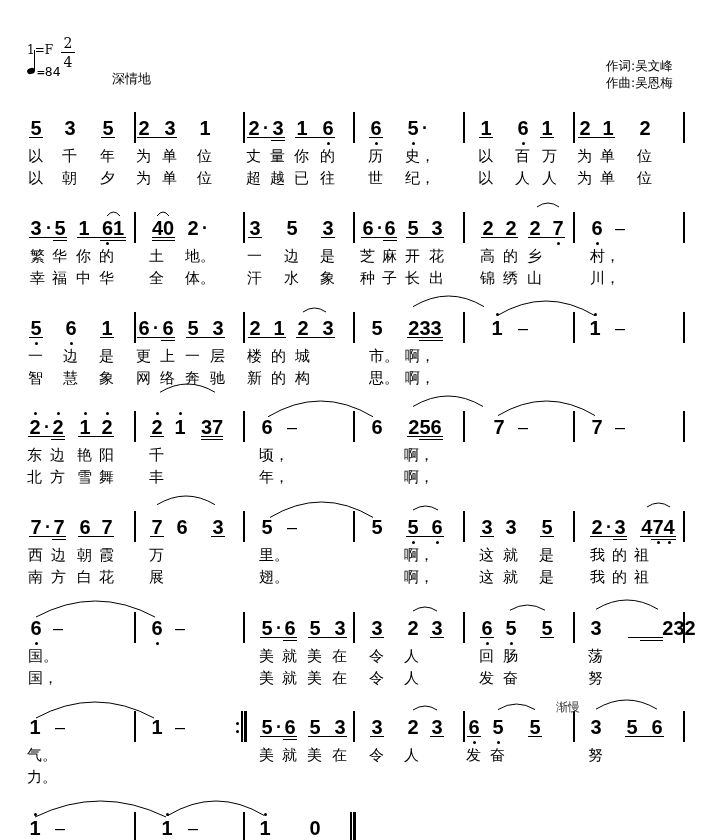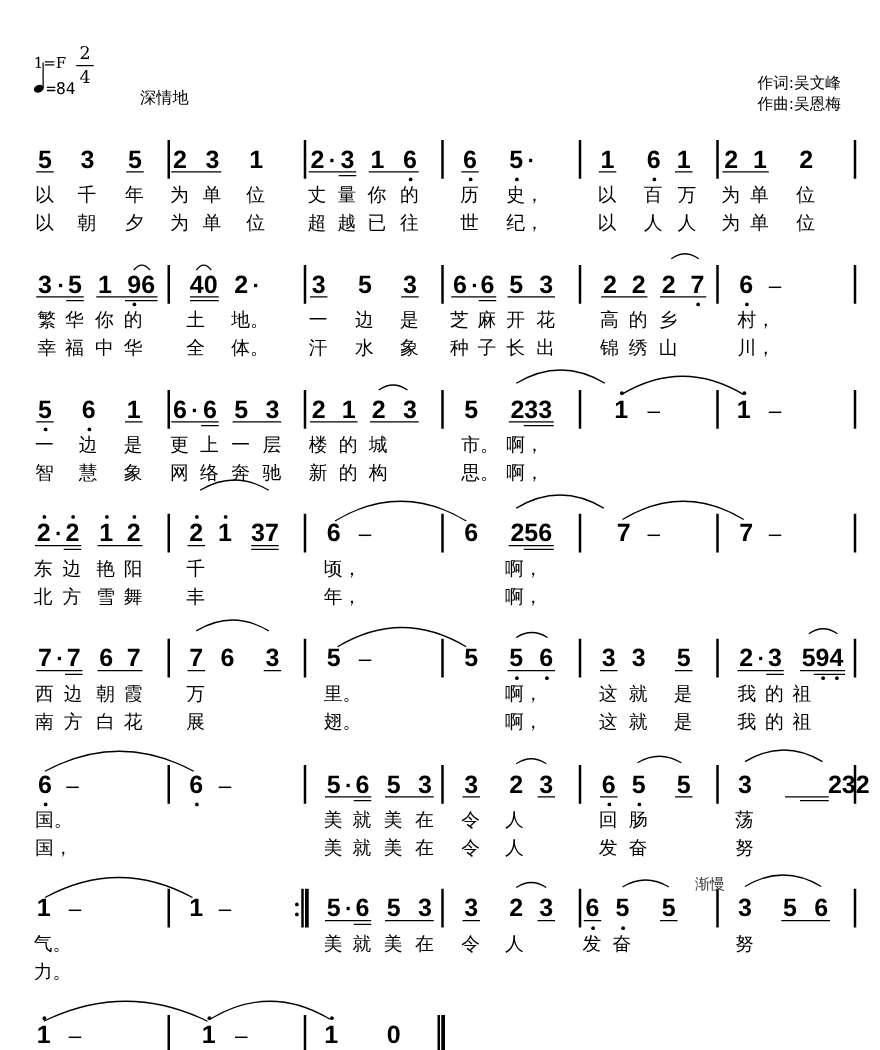--- a/index.html
+++ b/index.html
@@ -212,21 +212,21 @@
         <div class="beam" style="left: 321px; width: 14px; top: 9px;"></div>
         <div class="beam" style="left: 361px; width: 36px; top: 9px;"></div>
         <div class="beam" style="left: 383px; width: 14px; top: 12px;"></div>
         <div class="beam" style="left: 406px; width: 38px; top: 9px;"></div>
         <div class="beam" style="left: 481px; width: 37px; top: 9px;"></div>
         <div class="beam" style="left: 528px; width: 37px; top: 9px;"></div>
         <span class="note" style="left: 36px;">3</span>
         <span class="note aug" style="left: 49px;">·</span>
         <span class="note" style="left: 60px;">5</span>
         <span class="note" style="left: 84px;">1</span>
-        <span class="note" style="left: 113px;">96</span>
+        <span class="note" style="left: 113px;">61</span>
         <span class="odot lo" style="left: 107.45px;"></span>
         <span class="note" style="left: 163px;">40</span>
         <span class="note" style="left: 193px;">2</span>
         <span class="note aug" style="left: 205px;">·</span>
         <span class="note" style="left: 255px;">3</span>
         <span class="note" style="left: 292px;">5</span>
         <span class="note" style="left: 328px;">3</span>
         <span class="note" style="left: 368px;">6</span>
         <span class="note aug" style="left: 380px;">·</span>
         <span class="note" style="left: 390px;">6</span>
@@ -423,21 +423,21 @@
         <span class="note" style="left: 413px;">5</span>
         <span class="odot lo" style="left: 413px;"></span>
         <span class="note" style="left: 437px;">6</span>
         <span class="odot lo" style="left: 437px;"></span>
         <span class="note" style="left: 487px;">3</span>
         <span class="note" style="left: 511px;">3</span>
         <span class="note" style="left: 547px;">5</span>
         <span class="note" style="left: 597px;">2</span>
         <span class="note aug" style="left: 609px;">·</span>
         <span class="note" style="left: 620px;">3</span>
-        <span class="note" style="left: 658px;">594</span>
+        <span class="note" style="left: 658px;">474</span>
         <span class="odot lo" style="left: 658px;"></span>
         <span class="odot lo" style="left: 669.1px;"></span>
         <span class="lyric v1" style="left: 28px;">西</span>
         <span class="lyric v2" style="left: 28px;">南</span>
         <span class="lyric v1" style="left: 51px;">边</span>
         <span class="lyric v2" style="left: 51px;">方</span>
         <span class="lyric v1" style="left: 77px;">朝</span>
         <span class="lyric v2" style="left: 77px;">白</span>
         <span class="lyric v1" style="left: 99px;">霞</span>
         <span class="lyric v2" style="left: 99px;">花</span>

